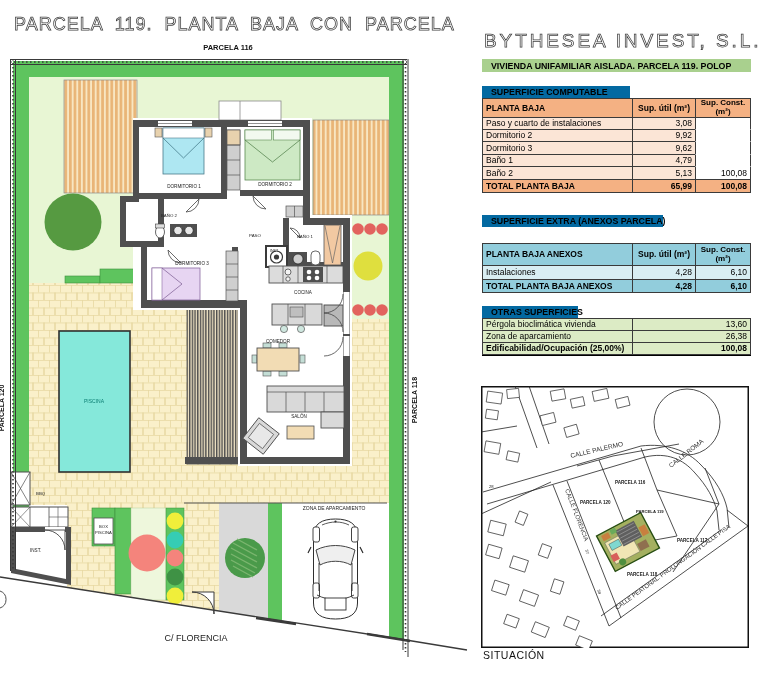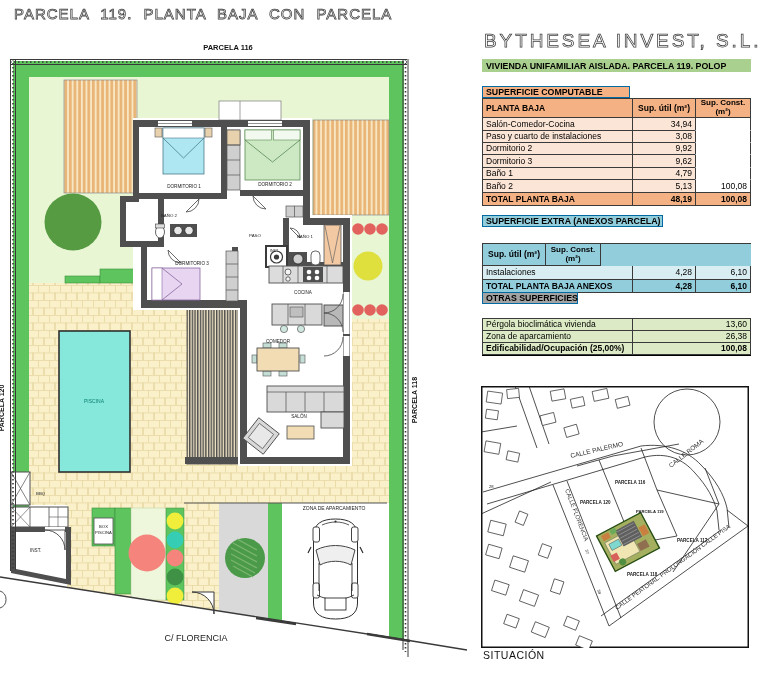--- a/index.html
+++ b/index.html
@@ -4,26 +4,26 @@
 <style>
 html,body{margin:0;padding:0}
 body{width:780px;height:677px;position:relative;font-family:"Liberation Sans",sans-serif;background:#fff;overflow:hidden}
 .abs{position:absolute}
 .outl{color:transparent;-webkit-text-stroke:0.75px #3f3f3f;white-space:nowrap;font-family:"Liberation Sans",sans-serif}
 .trow{display:flex;box-sizing:border-box;font-size:8.5px;line-height:1}
 .trow div{box-sizing:border-box;border-left:1px solid #3a3a3a;border-bottom:1px solid #3a3a3a;display:flex;align-items:center;padding:0 3px}
 .trow div:last-child{border-right:1px solid #3a3a3a}
 .num{justify-content:flex-end}
 .c1{width:150px}.c2{width:63px}.c3{width:56px}.c23{width:119px}
-.bar{box-sizing:border-box;border:1px solid #0369a1;font-weight:bold;font-size:8.8px;display:flex;align-items:center;padding:0 3px;white-space:nowrap;overflow:visible}
+.bar{box-sizing:border-box;border:6px solid #0369a1;font-weight:bold;font-size:8.8px;display:flex;align-items:center;padding:0 3px;white-space:nowrap;overflow:visible}
 </style>
 </head>
 <body>
 
-<div class="abs outl" style="left:14px;top:5px;font-size:15px;letter-spacing:1.0px;word-spacing:6px;">PARCELA 119. PLANTA BAJA CON PARCELA</div>
+<div class="abs outl" style="left:14px;top:14px;font-size:18px;letter-spacing:1.0px;word-spacing:6px;">PARCELA 119. PLANTA BAJA CON PARCELA</div>
 
 <svg class="abs" style="left:0;top:0" width="470" height="677" viewBox="0 0 470 677">
 <defs>
 <pattern id="tiles" width="11" height="15" patternUnits="userSpaceOnUse">
  <rect width="11" height="15" fill="#faf0ca"></rect>
  <path d="M0,0.45 H11 M0,7.95 H11 M5.5,0 V7.5 M0.45,7.5 V15 M10.55,7.5 V15" stroke="#e7d8a2" stroke-width="0.8" fill="none"></path>
 </pattern>
 <pattern id="perg" width="4.6" height="4" patternUnits="userSpaceOnUse">
  <rect width="4.6" height="4" fill="#f8e6c2"></rect>
  <rect width="2.7" height="4" fill="#e9b577"></rect>
@@ -438,25 +438,20 @@
 <div class="abs bar" style="left:482px;top:59px;width:269px;height:13px;background:#a9d08e;border-color:#a9d08e">VIVIENDA UNIFAMILIAR AISLADA. PARCELA 119. POLOP</div>
 
 <div class="abs bar" style="left:482px;top:86px;width:148px;height:12px;background:#f4b183">SUPERFICIE COMPUTABLE</div>
 
 <div class="abs" style="left:482px;top:98px;width:269px">
  <div class="trow" style="height:20px;background:#f4b183;font-weight:bold;border-top:1px solid #3a3a3a">
   <div class="c1">PLANTA BAJA</div>
       <div class="c2" style="justify-content:center">Sup. útil (m²)</div>
       <div class="c3" style="justify-content:center;text-align:center;font-size:8px;line-height:1.1">Sup. Const.<br>(m²)</div>
  </div>
- <div class="trow" style="height:13px">
-      <div class="c1" style="background:#fbe5d6">Salón-Comedor-Cocina</div>
-      <div class="c2 num" style="background:#fbe5d6">34,94</div>
-      <div class="c3" style="border-bottom-color:#fff"></div>
-    </div>
  <div class="trow" style="height:12px">
       <div class="c1" style="background:#fbe5d6">Paso y cuarto de instalaciones</div>
       <div class="c2 num" style="background:#fbe5d6">3,08</div>
       <div class="c3" style="border-bottom-color:#fff"></div>
     </div>
  <div class="trow" style="height:12px">
       <div class="c1" style="background:#fbe5d6">Dormitorio 2</div>
       <div class="c2 num" style="background:#fbe5d6">9,92</div>
       <div class="c3" style="border-bottom-color:#fff"></div>
     </div>
@@ -470,45 +465,46 @@
       <div class="c2 num" style="background:#fbe5d6">4,79</div>
       <div class="c3" style="border-bottom-color:#fff"></div>
     </div>
  <div class="trow" style="height:13px">
       <div class="c1" style="background:#fbe5d6">Baño 2</div>
       <div class="c2 num" style="background:#fbe5d6">5,13</div>
       <div class="c3 num">100,08</div>
     </div>
  <div class="trow" style="height:13px;background:#f4b183;font-weight:bold">
       <div class="c1">TOTAL PLANTA BAJA</div>
-      <div class="c2 num">48,19</div>
+      <div class="c2 num">65,99</div>
       <div class="c3 num">100,08</div>
     </div>
 </div>
 
 <div class="abs bar" style="left:482px;top:215px;width:181px;height:12px;background:#92cddc">SUPERFICIE EXTRA (ANEXOS PARCELA)</div>
 
 <div class="abs" style="left:482px;top:243px;width:269px">
  <div class="trow" style="height:23px;background:#92cddc;font-weight:bold;border-top:1px solid #3a3a3a">
+  <div class="c1">PLANTA BAJA ANEXOS</div>
       <div class="c2" style="justify-content:center">Sup. útil (m²)</div>
       <div class="c3" style="justify-content:center;text-align:center;font-size:8px;line-height:1.1">Sup. Const.<br>(m²)</div>
  </div>
  <div class="trow" style="height:14px">
       <div class="c1" style="background:#d9eef3">Instalaciones</div>
       <div class="c2 num" style="background:#d9eef3">4,28</div>
       <div class="c3 num" style="background:#d9eef3">6,10</div>
     </div>
  <div class="trow" style="height:13px;background:#92cddc;font-weight:bold">
       <div class="c1">TOTAL PLANTA BAJA ANEXOS</div>
       <div class="c2 num">4,28</div>
       <div class="c3 num">6,10</div>
     </div>
 </div>
 
-<div class="abs bar" style="left:482px;top:292px;width:96px;height:12px;background:#a3a3a3">OTRAS SUPERFICIES</div>
+<div class="abs bar" style="left:482px;top:306px;width:96px;height:12px;background:#a3a3a3">OTRAS SUPERFICIES</div>
 
 <div class="abs" style="left:482px;top:318px;width:269px">
  <div class="trow" style="height:13px;border-top:1px solid #3a3a3a">
       <div class="c1" style="background:#dcebc5">Pérgola bioclimática vivienda</div>
       <div class="c23 num" style="background:#dcebc5">13,60</div>
     </div>
  <div class="trow" style="height:12px">
       <div class="c1" style="background:#dcebc5">Zona de aparcamiento</div>
       <div class="c23 num" style="background:#dcebc5">26,38</div>
     </div>

